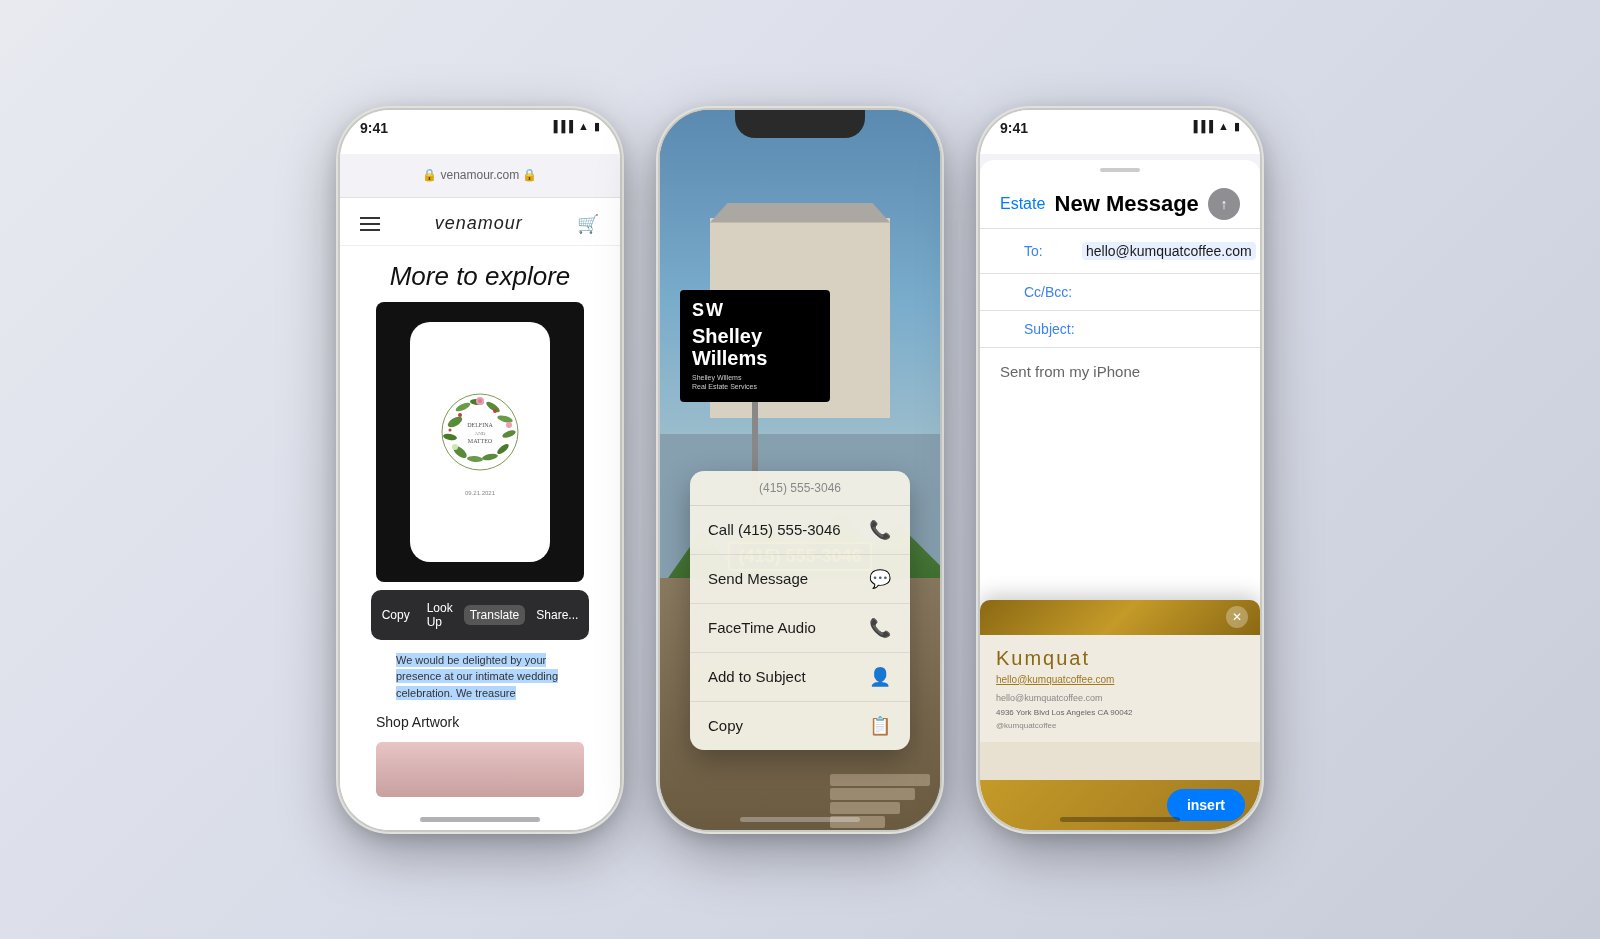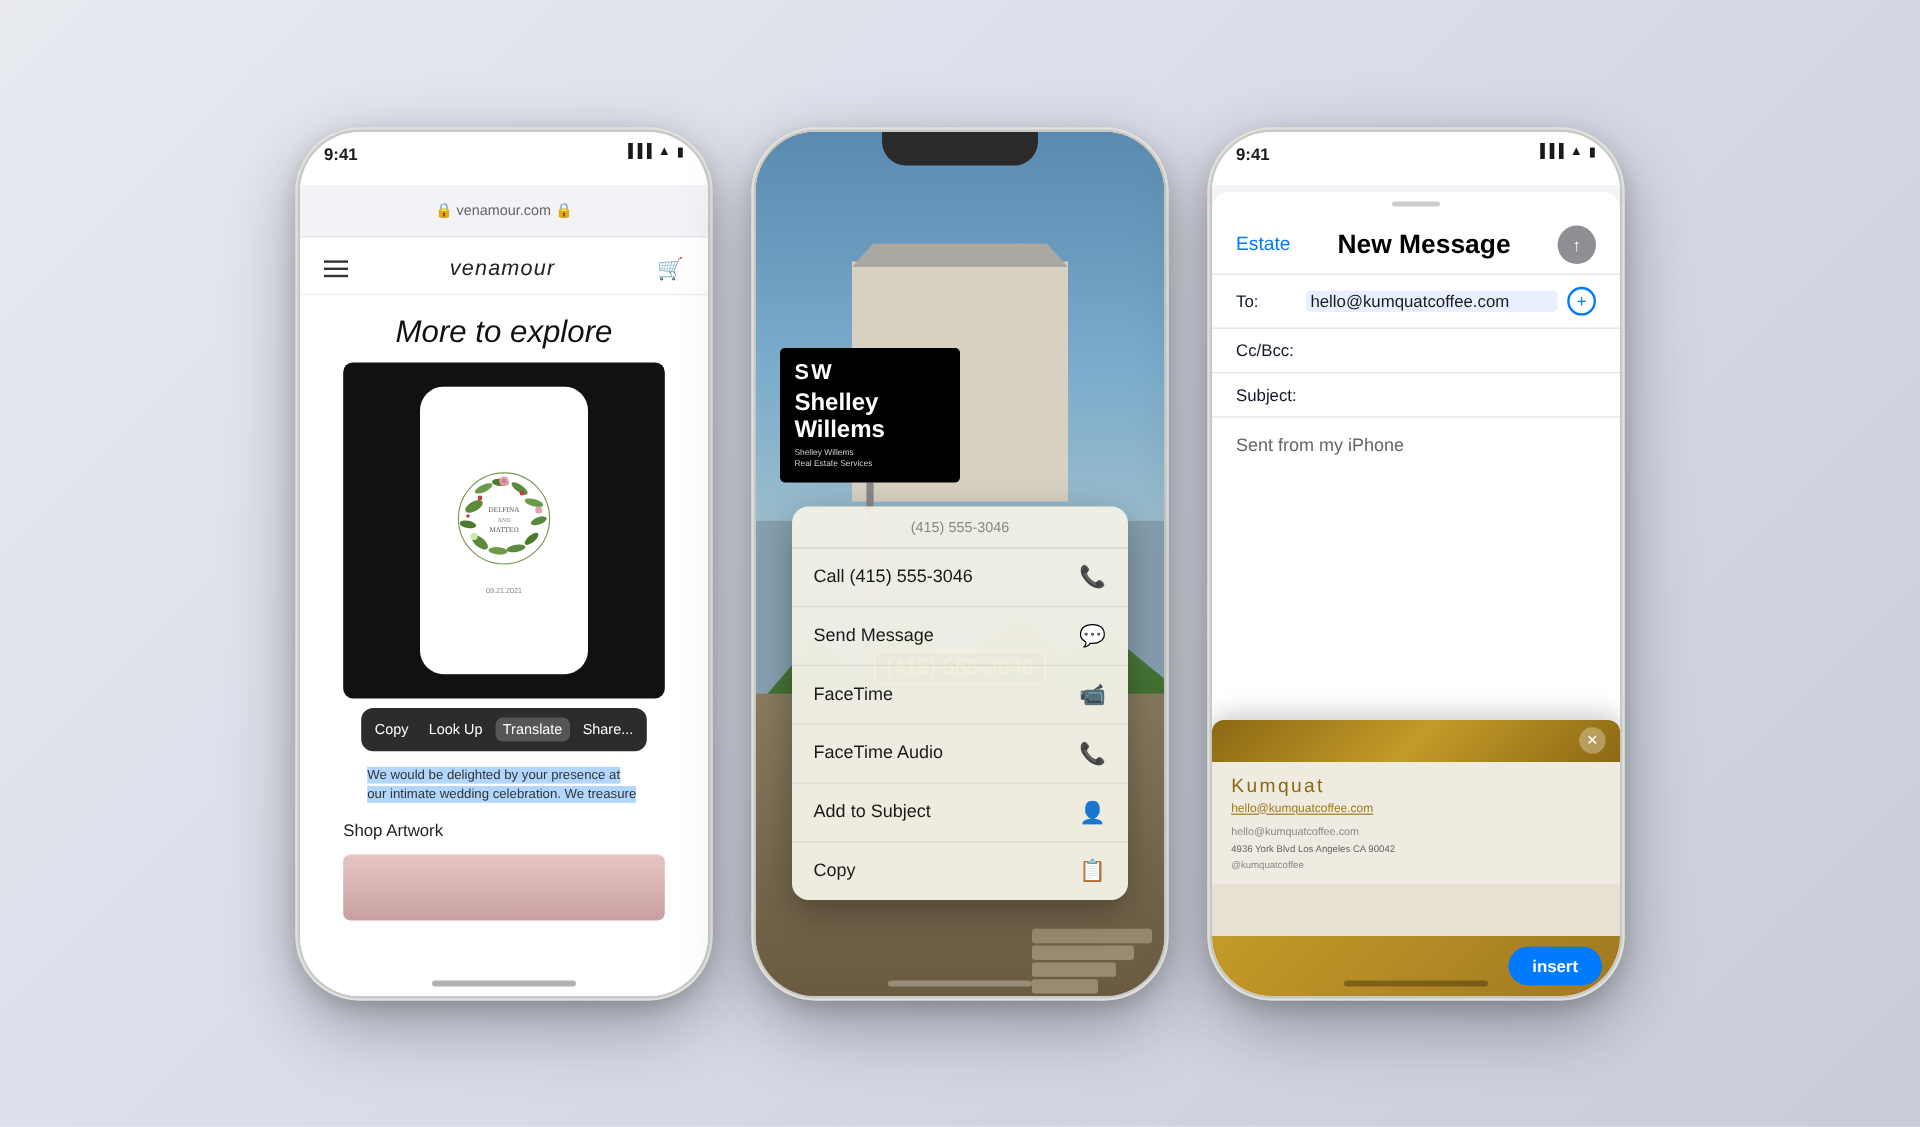--- a/index.html
+++ b/index.html
@@ -11,21 +11,21 @@
       align-items: center;
       justify-content: center;
       gap: 40px;
       font-family: -apple-system, BlinkMacSystemFont, 'SF Pro Display', 'Helvetica Neue', sans-serif;
       overflow: hidden;
     }
 
     
     .phone {
       position: relative;
-      width: 340px;
+      width: 280px;
       height: 720px;
       background: #f5f5f0;
       border-radius: 50px;
       box-shadow:
         0 0 0 2px #c8c8c4,
         0 0 0 4px #e0e0dc,
         0 20px 60px rgba(0,0,0,0.35),
         0 5px 20px rgba(0,0,0,0.2);
       overflow: hidden;
     }
@@ -473,22 +473,23 @@
     .mail-field {
       padding: 10px 20px;
       border-bottom: 1px solid #e0e0e0;
       display: flex;
       align-items: center;
       gap: 8px;
     }
 
     .field-label {
       font-size: 14px;
-      color: #0f172a;
+      color: #3b82f6;
       min-width: 50px;
+      margin-left: 24px;
     }
 
     .field-value {
       font-size: 14px;
       color: #1a1a1a;
       flex: 1;
     }
 
     .field-highlight {
       background: #e8f0ff;
@@ -554,21 +555,21 @@
       font-size: 12px;
       cursor: pointer;
     }
 
     .business-card {
       padding: 12px 16px;
       background: #f0ebe0;
     }
 
     .bc-brand {
-      font-size: 16px;
+      font-size: 20px;
       font-weight: 300;
       color: #8b6914;
       letter-spacing: 2px;
       margin-bottom: 4px;
     }
 
     .bc-email {
       font-size: 10px;
       color: #a07820;
       text-decoration: underline;
@@ -822,24 +823,20 @@
 
       <div class="popup-item">
         <span class="popup-item-label">Call (415) 555-3046</span>
         <span class="popup-item-icon">📞</span>
       </div>
       <div class="popup-item">
         <span class="popup-item-label">Send Message</span>
         <span class="popup-item-icon">💬</span>
       </div>
       <div class="popup-item">
-        <span class="popup-item-label">FaceTime</span>
-        <span class="popup-item-icon">📹</span>
-      </div>
-      <div class="popup-item">
         <span class="popup-item-label">FaceTime Audio</span>
         <span class="popup-item-icon">📞</span>
       </div>
       <div class="popup-item">
         <span class="popup-item-label">Add to Subject</span>
         <span class="popup-item-icon">👤</span>
       </div>
       <div class="popup-item">
         <span class="popup-item-label">Copy</span>
         <span class="popup-item-icon">📋</span>

